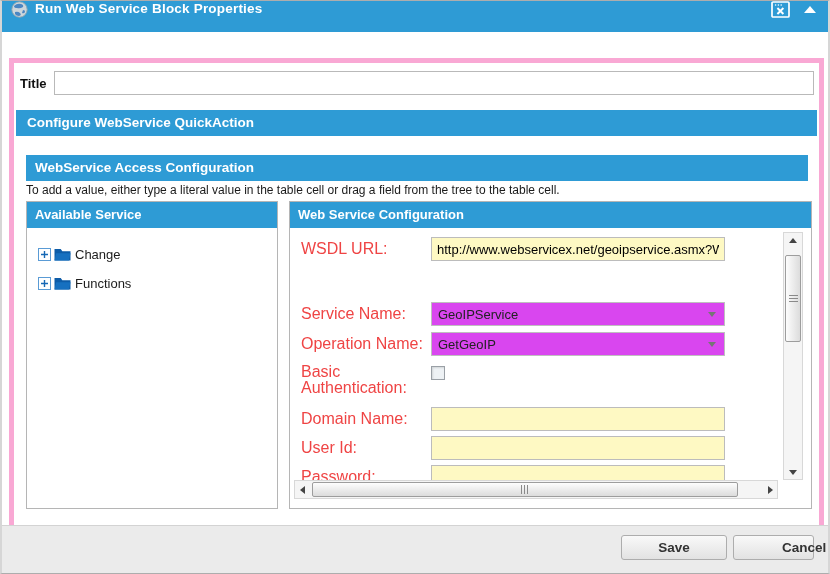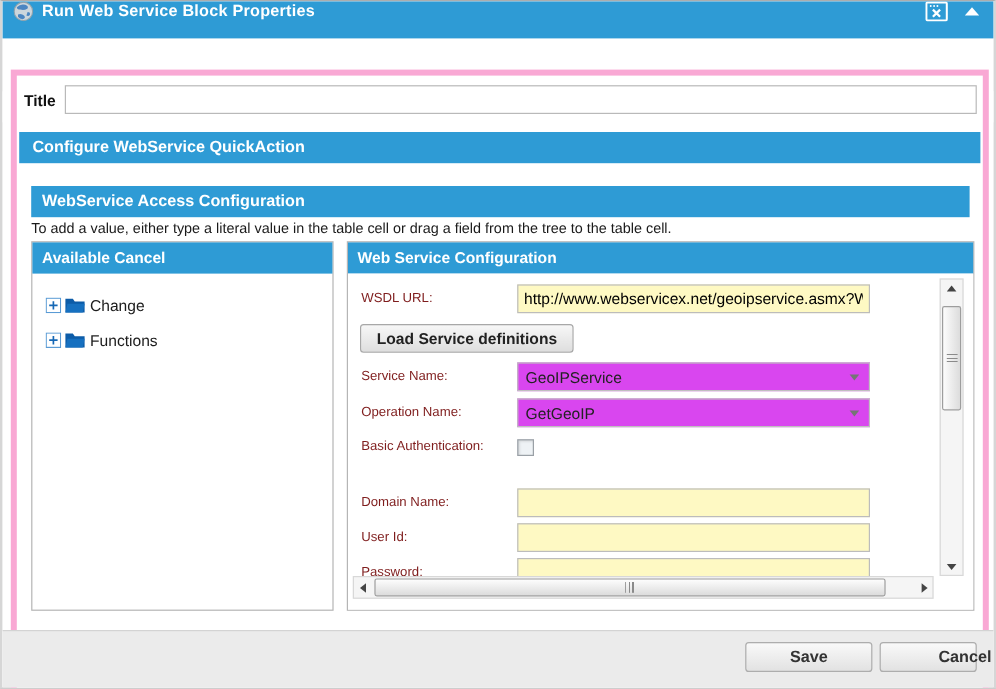--- a/index.html
+++ b/index.html
@@ -39,21 +39,21 @@
   .available { left:12px; width:252px; }
   .wsconfig { left:275px; width:523px; }
   .tree { padding:16px 0 0 11px; }
   .tree-item { display:flex; align-items:center; height:20px; margin-bottom:9px; cursor:pointer; }
   .tree-item .expand { display:inline-flex; margin-right:3px; cursor:pointer; }
   .tree-item .folder { display:inline-flex; margin-right:4px; }
   .tree-label { font-size:13px; color:#1c1c1c; }
   
   .panel-body { position:absolute; left:0; right:0; top:26px; bottom:0; background:#fff; }
   .form-clip { position:absolute; left:0; top:0; width:100%; height:253px; overflow:hidden; }
-  .frm-label { position:absolute; left:11px; font-size:11px; color:#7f1d1d; line-height:16px; }
+  .frm-label { position:absolute; left:11px; font-size:16px; color:#ef4444; line-height:16px; }
   .frm-ctl { position:absolute; left:141px; width:294px; }
   .txt { height:24px; border:1px solid #bcbcbc; background:#fef9c3; font-size:13px; padding:0 5px;
          width:100%; font-family:"Liberation Sans", sans-serif; outline:none; }
   .dd { height:24px; border:1px solid #bfbfbf; background:#d946ef; display:flex; align-items:center;
         padding:0 8px 0 6px; font-size:13px; color:#222; cursor:pointer; }
   .dd-arrow { margin-left:auto; width:0; height:0; border-left:4.5px solid transparent;
               border-right:4.5px solid transparent; border-top:5.5px solid #757575; }
   .loadbtn { position:absolute; left:10px; top:42px; height:24px; padding:0 13px; font-size:13px;
              font-weight:bold; color:#222; background:linear-gradient(180deg,#f7f7f7,#dedede);
              border:1px solid #a8a8a8; border-radius:3px; cursor:pointer;
@@ -131,21 +131,21 @@
       <input type="text" value="" style="">
     </div>
 
     <div class="blue-header cfg-header">Configure WebService QuickAction</div>
 
     <div class="blue-header access-header">WebService Access Configuration</div>
 
     <div class="instruction">To add a value, either type a literal value in the table cell or drag a field from the tree to the table cell.</div>
 
     <div class="panel available">
-      <div class="blue-header panel-header">Available Cancel</div>
+      <div class="blue-header panel-header">Available Service</div>
       <div class="tree">
         <div class="tree-item">
           <span class="expand">
             <svg width="13" height="13" viewBox="0 0 13 13">
               <rect x="0.5" y="0.5" width="12" height="12" fill="#fff" stroke="#5a9bd5"></rect>
               <path d="M3,6.5 H10 M6.5,3 V10" stroke="#1668b5" stroke-width="1.4"></path>
             </svg>
           </span>
           <span class="folder">
             <svg width="17" height="13" viewBox="0 0 17 13">
@@ -176,21 +176,20 @@
     <div class="panel wsconfig">
       <div class="blue-header panel-header">Web Service Configuration</div>
       <div class="panel-body">
 
         <div class="form-clip">
           <span class="frm-label" style="top:13px;">WSDL URL:</span>
           <span class="frm-ctl" style="top:9px;">
             <input type="text" class="txt" value="http://www.webservicex.net/geoipservice.asmx?W" style="">
           </span>
 
-          <button class="loadbtn">Load Service definitions</button>
 
           <span class="frm-label" style="top:78px;">Service Name:</span>
           <div class="frm-ctl dd" style="top:74px;">
             <span>GeoIPService</span>
             <span class="dd-arrow"></span>
           </div>
 
           <span class="frm-label" style="top:108px;">Operation Name:</span>
           <div class="frm-ctl dd" style="top:104px;">
             <span>GetGeoIP</span>

